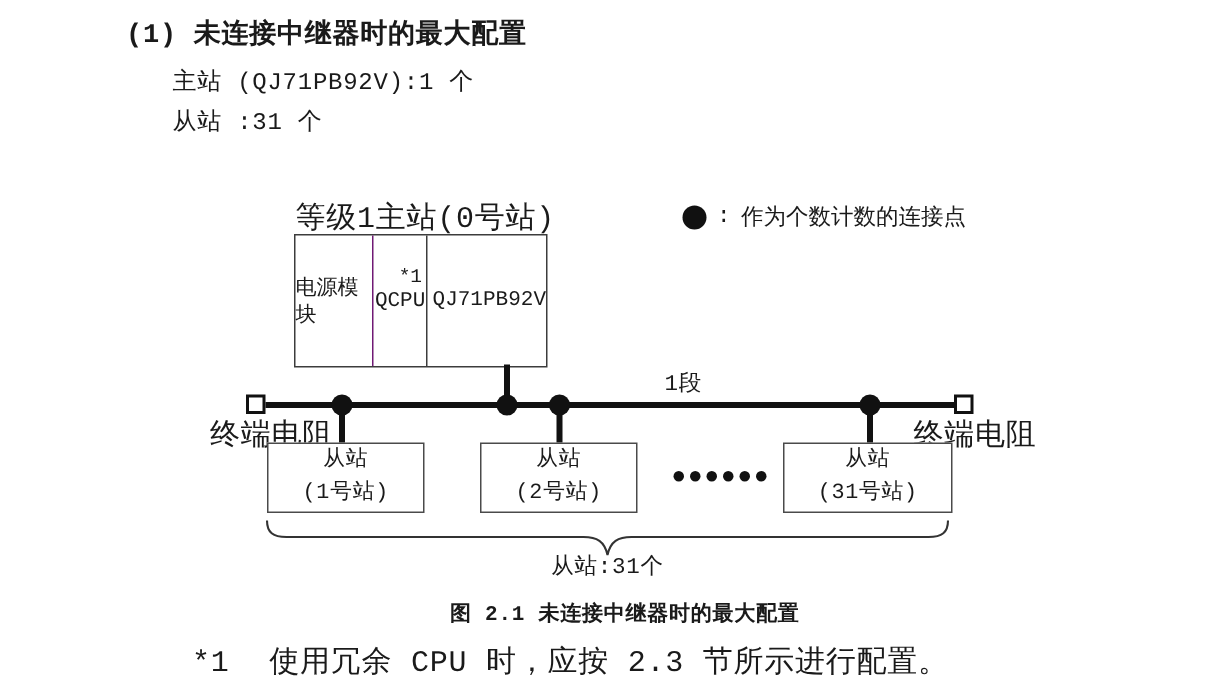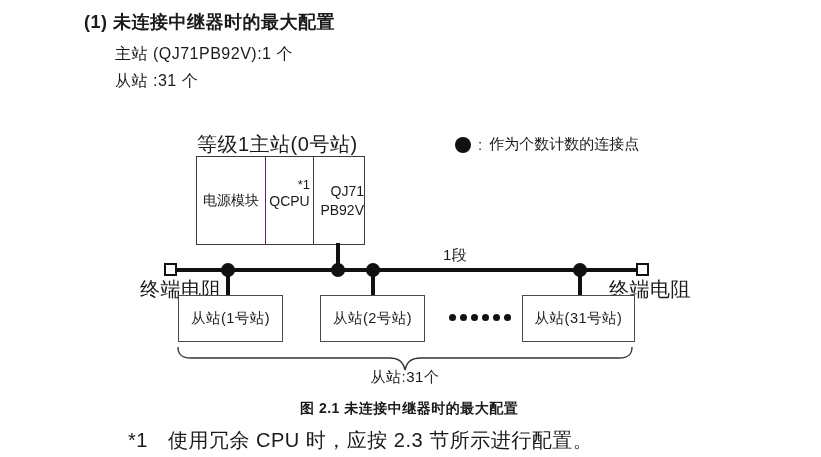--- a/index.html
+++ b/index.html
@@ -1,21 +1,21 @@
 <!DOCTYPE html>
 <html><head>
 <meta charset="utf-8">
 <style>
   html, body { margin: 0; padding: 0; background: #ffffff; }
   .stage {
     position: relative;
     width: 716px;
     height: 457px;
     background: #ffffff;
-    font-family: Liberation Sans, sans-serif;
+    font-family: Liberation Mono, monospace;
     color: #1a1a1a;
     overflow: hidden;
   }
   .abs { position: absolute; }
   .heading {
     left: 84px; top: 10px;
     font-size: 18px; font-weight: 700; letter-spacing: 0.5px;
     white-space: nowrap;
   }
   .subline { font-size: 16px; white-space: nowrap; letter-spacing: 0.5px; }
@@ -26,40 +26,40 @@
     left: 196px; top: 156px; width: 169px; height: 89px;
     border: 1px solid #3c3c3c; box-sizing: border-box;
     display: flex;
   }
   .m-cell {
     display: flex; align-items: center; justify-content: center;
     font-size: 14px; box-sizing: border-box; position: relative;
   }
   .m-cell.power { width: 69px; border-right: 1px solid #701a75; }
   .m-cell.cpu   { width: 48px; border-right: 1px solid #3c3c3c; }
-  .m-cell.pb    { flex: 1; flex-direction: column; line-height: 1.35; align-items: flex-end; padding-left: 3px; }
+  .m-cell.pb    { flex: 1; flex-direction: row; line-height: 1.35; align-items: center; padding-left: 3px; }
   .cpu-note { position: absolute; top: 20px; right: 3px; font-size: 13px; }
 
   
   .legend { left: 455px; top: 135px; display: flex; align-items: center; gap: 7px; font-size: 15px; white-space: nowrap; }
   .legend-dot { width: 16px; height: 16px; border-radius: 50%; background: #111; }
 
   
   .bus-line { left: 175px; top: 268px; width: 462px; height: 4px; background: #111; }
   .term-sq {
     width: 13px; height: 13px; box-sizing: border-box;
     background: #fff; border: 2px solid #111;
   }
   .drop { width: 4px; background: #111; }
   .conn-dot { width: 14px; height: 14px; border-radius: 50%; background: #111; }
 
   
   .slave-box {
     border: 1px solid #4a4a4a; box-sizing: border-box; background: #fff;
-    display: flex; flex-direction: row; align-items: center; justify-content: center;
+    display: flex; flex-direction: column; align-items: center; justify-content: center;
     font-size: 14.5px; line-height: 1.45; letter-spacing: 0.5px;
   }
   .ellipsis { left: 449px; top: 314px; display: flex; gap: 4px; align-items: center; }
   .e-dot { width: 7px; height: 7px; border-radius: 50%; background: #111; }
 
   .brace-label { left: 340px; top: 368px; width: 130px; text-align: center; font-size: 15px; letter-spacing: 0.5px; }
   .caption { left: 300px; top: 400px; font-size: 14px; font-weight: 700; letter-spacing: 0.5px; white-space: nowrap; }
   .footnote { left: 128px; top: 427px; font-size: 20px; white-space: nowrap; letter-spacing: 0.5px; }
   .footnote .fn-text { margin-left: 14px; }
 </style>

